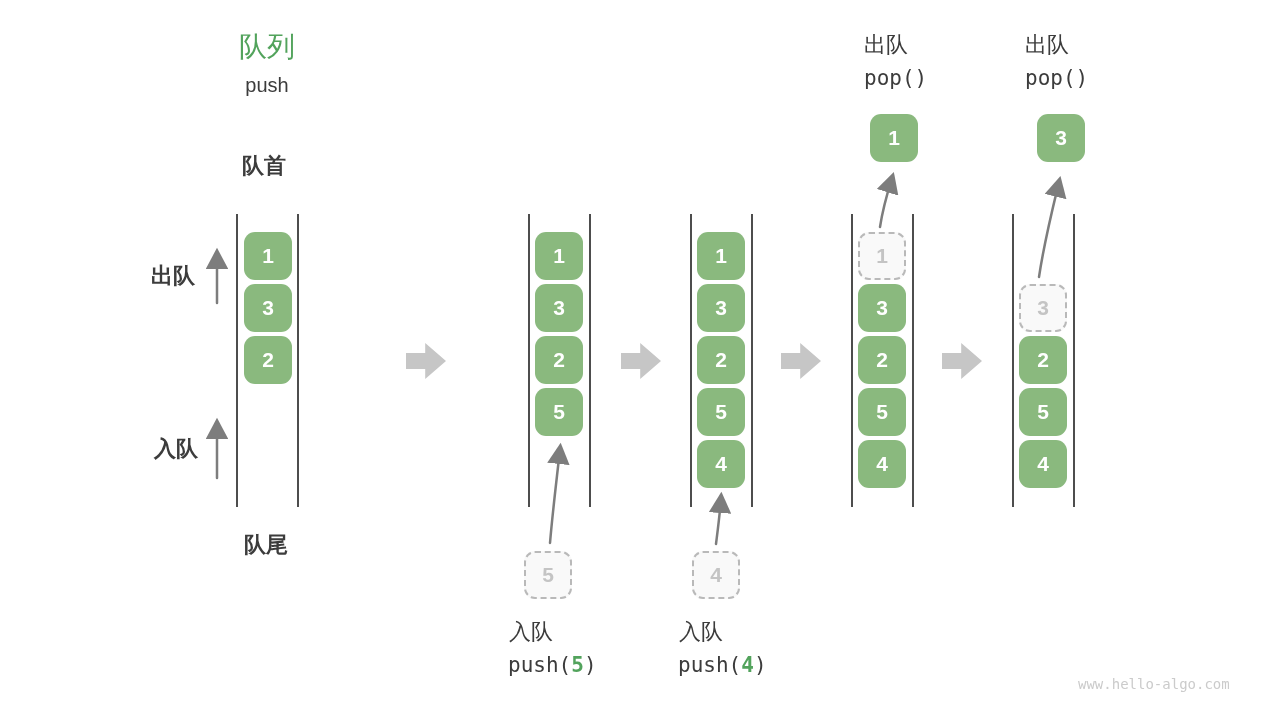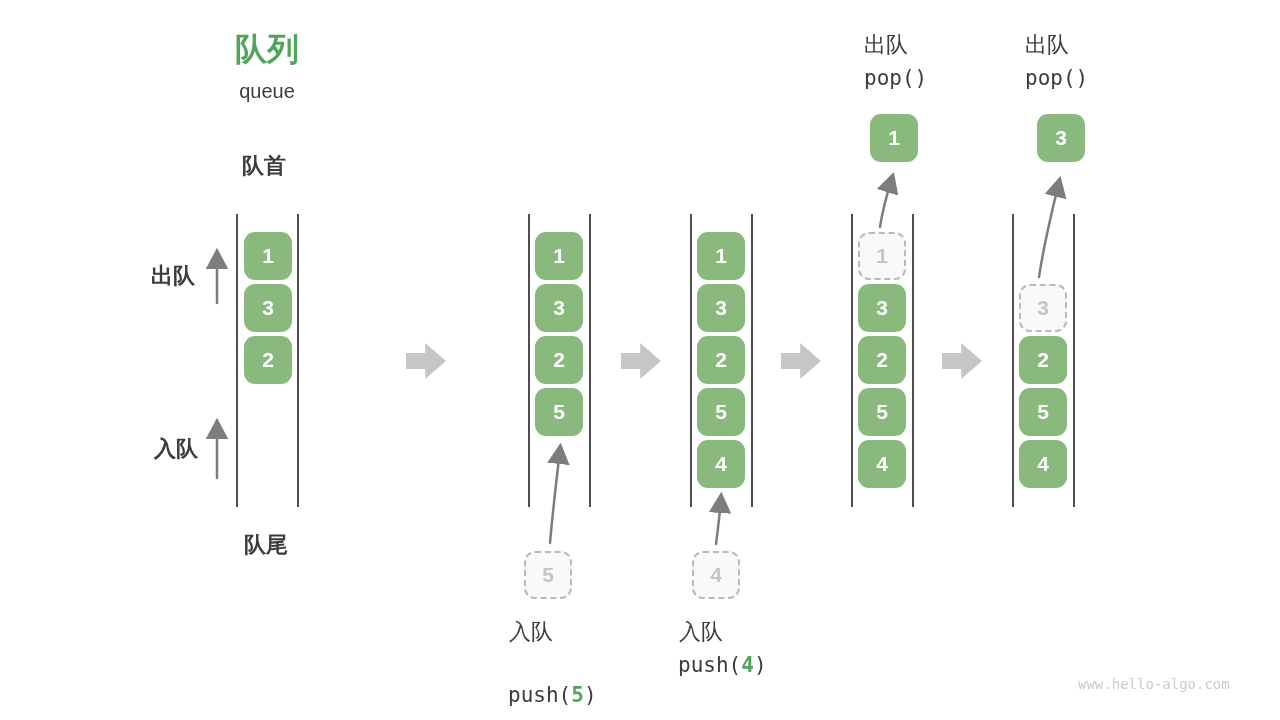--- a/index.html
+++ b/index.html
@@ -14,21 +14,21 @@
     --ghost-text:#c4c4c4;
     --watermark:#cbcbcb;
   }
   html,body{margin:0;padding:0;}
   body{
     width:1280px;height:720px;position:relative;background:#ffffff;
     font-family:"Liberation Sans","DejaVu Sans",sans-serif;
     color:var(--ink);overflow:hidden;
   }
   .abs{position:absolute;}
-  .title-zh{font-size:32px;font-weight:bold;color:var(--green-text);}
+  .title-zh{font-size:28px;font-weight:normal;color:var(--green-text);}
   .title-en{font-size:20px;color:var(--ink);margin-top:8px;}
   .lbl{font-size:22px;font-weight:bold;color:var(--ink);white-space:nowrap;text-align:right;}
   .op-lbl{font-size:22px;font-weight:normal;color:var(--ink);white-space:nowrap;}
   .code{font-family:"DejaVu Sans Mono","Liberation Mono",monospace;font-size:21px;color:var(--ink);white-space:nowrap;}
   .code .arg{color:var(--green-text);font-weight:bold;}
   .wall{width:2px;background:var(--wall);height:293px;top:214px;}
   .box{
     width:48px;height:48px;border-radius:11px;background:var(--green-box);
     color:#fff;font-weight:bold;font-size:21px;
     display:flex;align-items:center;justify-content:center;box-sizing:border-box;
@@ -46,21 +46,21 @@
     font-family:"DejaVu Sans Mono","Liberation Mono",monospace;
     font-size:14px;color:var(--watermark);white-space:nowrap;
   }
   svg.overlay{position:absolute;left:0;top:0;pointer-events:none;}
 </style>
 </head>
 <body>
 
 <div class="abs" style="left:217px;top:28px;width:100px;text-align:center;">
   <div class="title-zh">队列</div>
-  <div class="title-en">queue</div>
+  <div class="title-en">push</div>
 </div>
 
 <div class="abs lbl" style="left:242px;top:151px;">队首</div>
 <div class="abs lbl" style="left:244px;top:530px;">队尾</div>
 <div class="abs lbl" style="left:151px;top:261px;">出队</div>
 <div class="abs lbl" style="left:154px;top:434px;">入队</div>
 
 <div class="abs wall" style="left:236px;"></div>
 <div class="abs wall" style="left:297px;"></div>
 <div class="abs box" style="left:244px;top:232px;">1</div>
@@ -68,21 +68,21 @@
 <div class="abs box" style="left:244px;top:336px;">2</div>
 
 <div class="abs wall" style="left:528px;"></div>
 <div class="abs wall" style="left:589px;"></div>
 <div class="abs box" style="left:535px;top:232px;">1</div>
 <div class="abs box" style="left:535px;top:284px;">3</div>
 <div class="abs box" style="left:535px;top:336px;">2</div>
 <div class="abs box" style="left:535px;top:388px;">5</div>
 <div class="abs box ghost" style="left:524px;top:551px;">5</div>
 <div class="abs op-lbl" style="left:509px;top:617px;">入队</div>
-<div class="abs code" style="left:508px;top:653px;margin-top:30px;"><span>push(</span><span class="arg">5</span><span>)</span></div>
+<div class="abs code" style="left:508px;top:653px;"><span>push(</span><span class="arg">5</span><span>)</span></div>
 
 <div class="abs wall" style="left:690px;"></div>
 <div class="abs wall" style="left:751px;"></div>
 <div class="abs box" style="left:697px;top:232px;">1</div>
 <div class="abs box" style="left:697px;top:284px;">3</div>
 <div class="abs box" style="left:697px;top:336px;">2</div>
 <div class="abs box" style="left:697px;top:388px;">5</div>
 <div class="abs box" style="left:697px;top:440px;">4</div>
 <div class="abs box ghost" style="left:692px;top:551px;">4</div>
 <div class="abs op-lbl" style="left:679px;top:617px;">入队</div>

